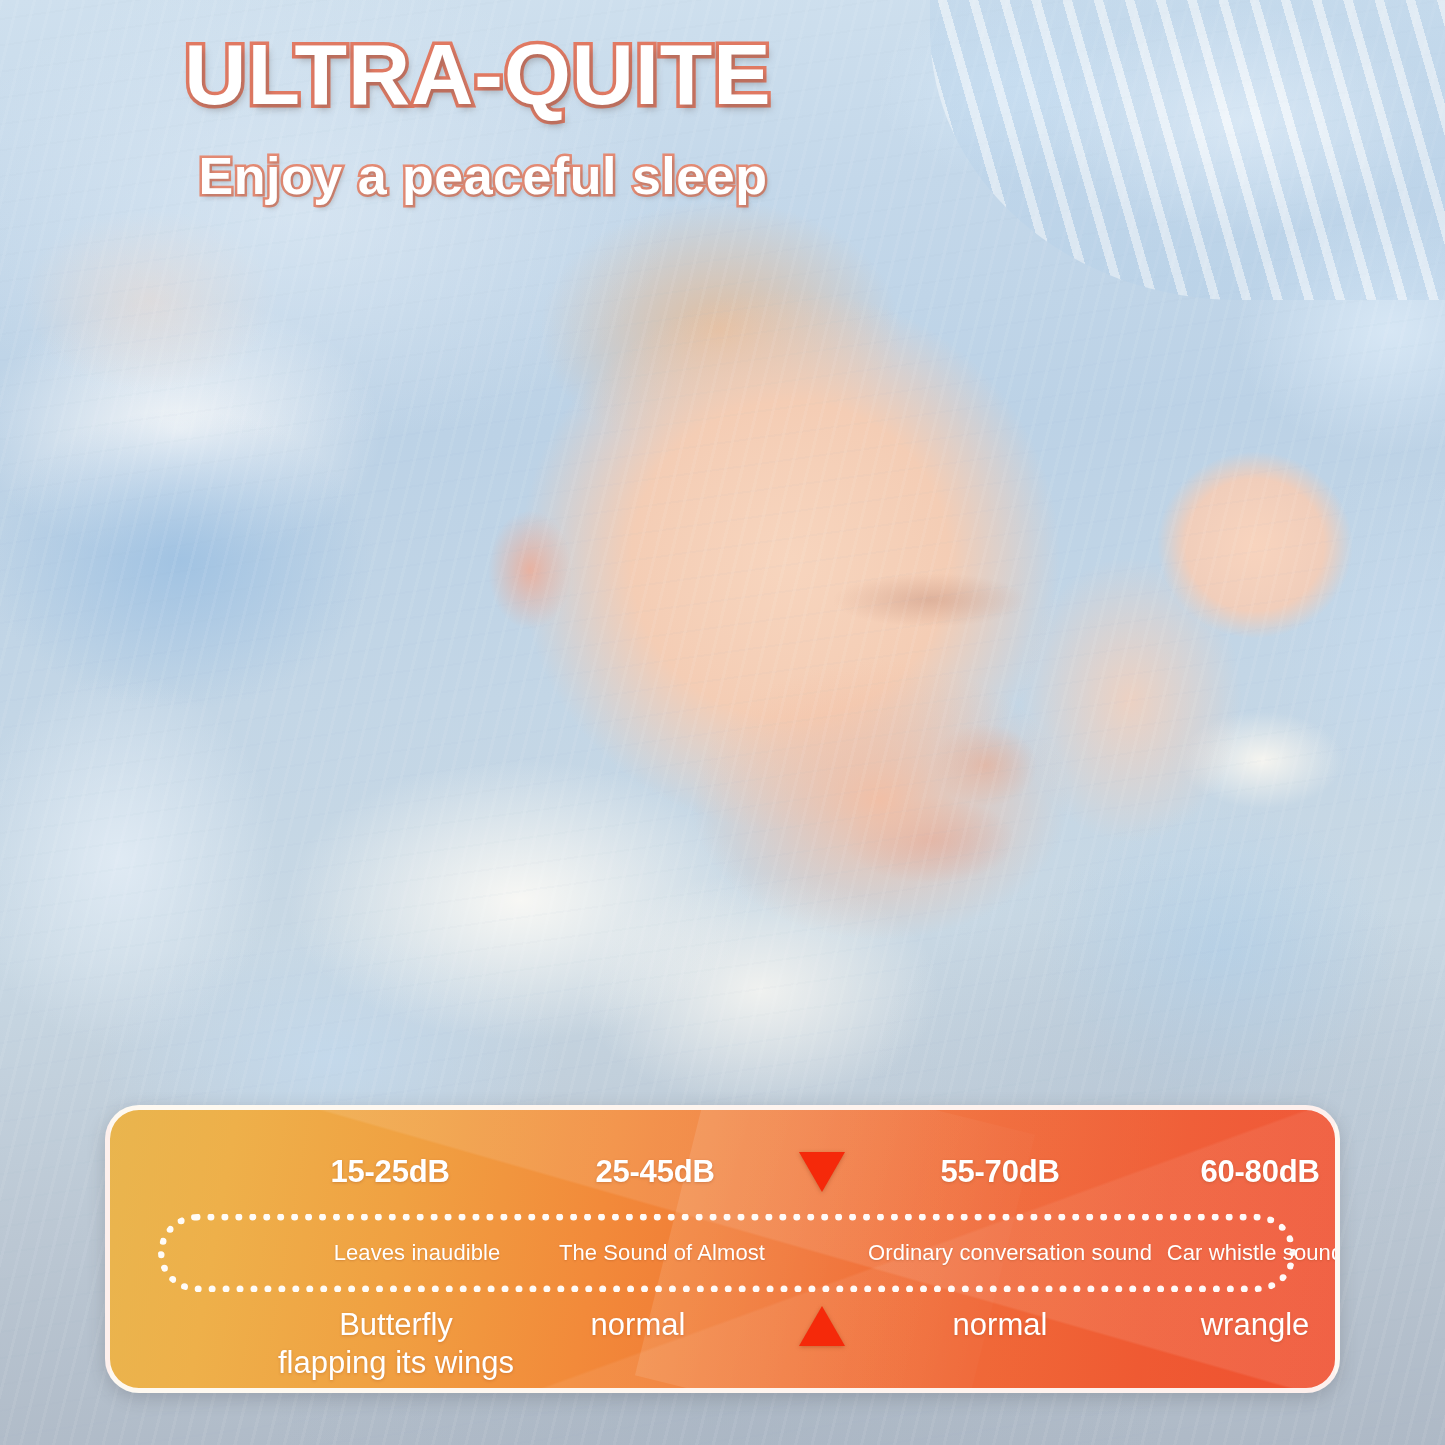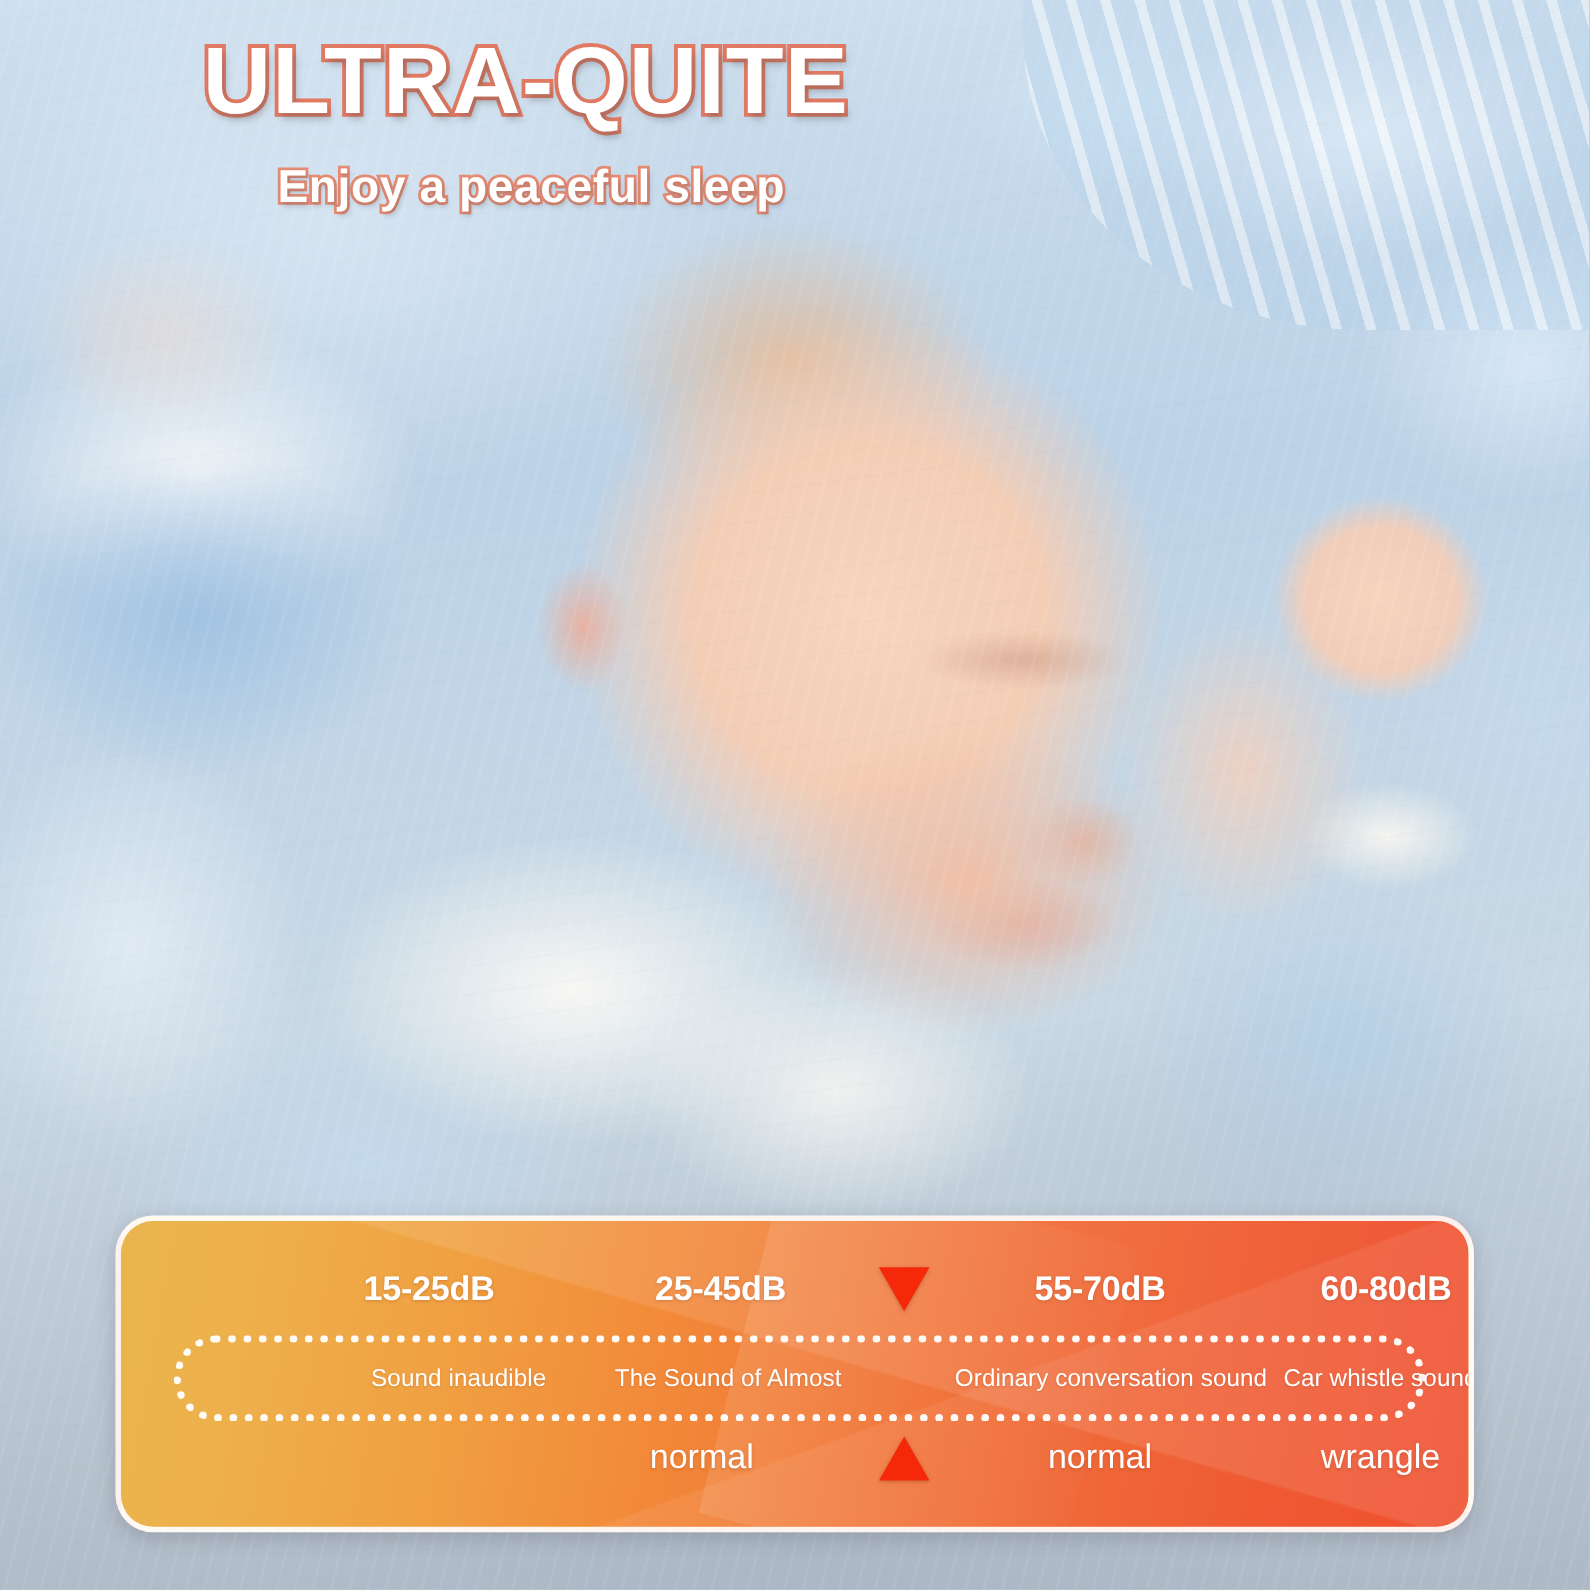--- a/index.html
+++ b/index.html
@@ -90,21 +90,21 @@
     line-height:1.12;
     color:#ffffff;
     -webkit-text-stroke:7px #e27a63;
     paint-order:stroke fill;
     text-shadow:3px 5px 7px rgba(90,80,80,.35);
     white-space:nowrap;
   }
   .hl-line.l2 { margin-left:22px; }
   #subtitle {
     margin-top:24px; margin-left:10px;
-    font-size:42px;
+    font-size:52px;
     font-weight:700;
     letter-spacing:.5px;
     color:#ffffff;
     -webkit-text-stroke:5px #e58b74;
     paint-order:stroke fill;
     text-shadow:2px 3px 5px rgba(90,80,80,.3);
     white-space:nowrap;
   }
 
   
@@ -225,26 +225,27 @@
   <div class="db-row-top">
     <span class="db-val" style="left:280px">15-25dB</span>
     <span class="db-val" style="left:545px">25-45dB</span>
     <span class="db-val" style="left:890px">55-70dB</span>
     <span class="db-val" style="left:1150px">60-80dB</span>
   </div>
 
   <div class="tri" id="tri-down"></div>
 
   <div id="db-pill">
-    <span class="db-desc" style="left:252px">Sound inaudible</span>
+    <span class="db-desc" style="left:252px">Leaves inaudible</span>
     <span class="db-desc" style="left:497px">The Sound of Almost</span>
     <span class="db-desc" style="left:845px">Ordinary conversation sound</span>
     <span class="db-desc" style="left:1090px">Car whistle sound</span>
   </div>
 
   <div class="tri" id="tri-up"></div>
 
   <div class="db-row-bottom">
+    <span class="db-label" style="left:286px">Butterfly<br>flapping its wings</span>
     <span class="db-label" style="left:528px">normal</span>
     <span class="db-label" style="left:890px">normal</span>
     <span class="db-label" style="left:1145px">wrangle</span>
   </div>
 </div>
 
 </body></html>

